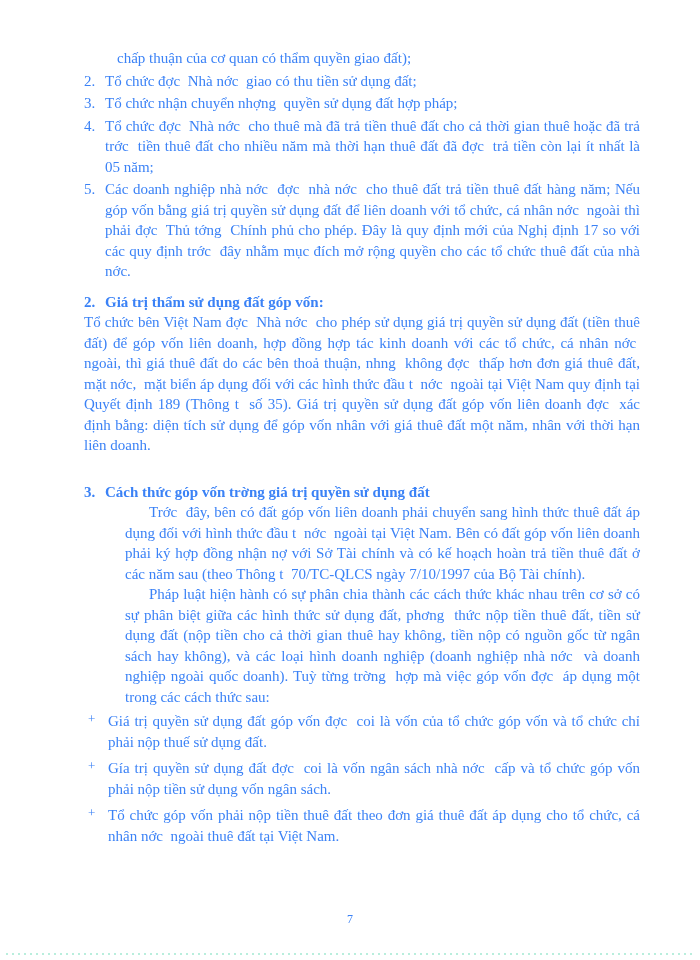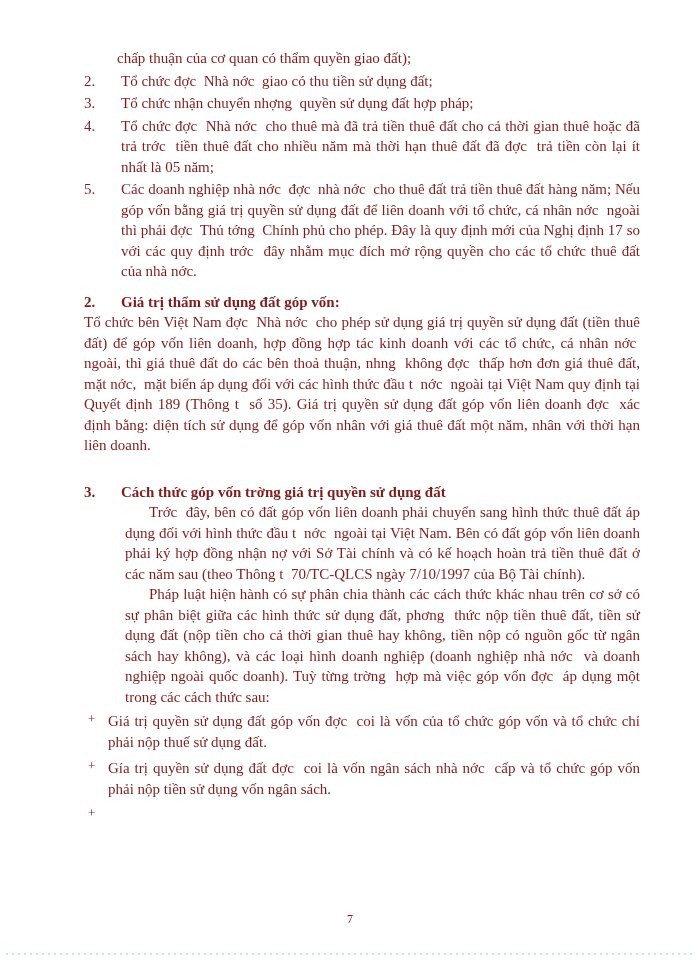--- a/index.html
+++ b/index.html
@@ -20,21 +20,21 @@
     font-size: 15px;
     line-height: 20.5px;
     text-align: justify;
   }
   .cont-line {
     margin-left: 33px;
     text-align: left;
   }
   .hang { display: flex; margin-top: 2px; }
   .hang .marker { flex: 0 0 21px; }
-  .hang .btxt { flex: 1 1 auto; text-align: justify; margin-left: 16px; }
+  .hang .btxt { flex: 1 1 auto; text-align: justify; }
   .heading { font-weight: bold; }
   .sec2-head { margin-top: 10px; }
   .sec3-head { margin-top: 26px; }
   .para { text-align: justify; }
   .indent { text-indent: 24px; margin-left: 41px; }
   .plus-list { margin-top: 4px; }
   .plus-item {
     position: relative;
     padding-left: 24px;
     margin-bottom: 6px;
@@ -59,21 +59,21 @@
     left: 6px;
     right: 6px;
     bottom: 5px;
     height: 2px;
     background-image: repeating-linear-gradient(90deg, var(--dot, #b9eedd) 0 2px, transparent 2px 6px);
   }
 </style>
 </head>
 <body>
 
-<div class="page" style="color: #7f1d1d;">
+<div class="page" style="color: #3b82f6;">
   <div class="content">
 
     <div class="cont-line">chấp thuận của cơ quan có thẩm quyền giao đất);</div>
 
     <div class="hang">
       <span class="marker">2.</span>
       <span class="btxt">Tổ chức đợc&nbsp; Nhà nớc&nbsp; giao có thu tiền sử dụng đất;</span>
     </div>
 
     <div class="hang">
@@ -111,20 +111,21 @@
       <div class="plus-item">
         <span class="pm">+</span>
         <span>Giá trị quyền sử dụng đất góp vốn đợc&nbsp; coi là vốn của tổ chức góp vốn và tổ chức chỉ phải nộp thuế sử dụng đất.</span>
       </div>
       <div class="plus-item">
         <span class="pm">+</span>
         <span>Gía trị quyền sử dụng đất đợc&nbsp; coi là vốn ngân sách nhà nớc&nbsp; cấp và tổ chức góp vốn phải nộp tiền sử dụng vốn ngân sách.</span>
       </div>
       <div class="plus-item">
         <span class="pm">+</span>
+        <span>Tổ chức góp vốn phải nộp tiền thuê đất theo đơn giá thuê đất áp dụng cho tổ chức, cá nhân nớc&nbsp; ngoài thuê đất tại Việt Nam.</span>
       </div>
     </div>
 
 
   </div>
 
   <div class="page-number">7</div>
 
   <div class="dotline" style="--dot: #b9eedd;"></div>
 </div>

